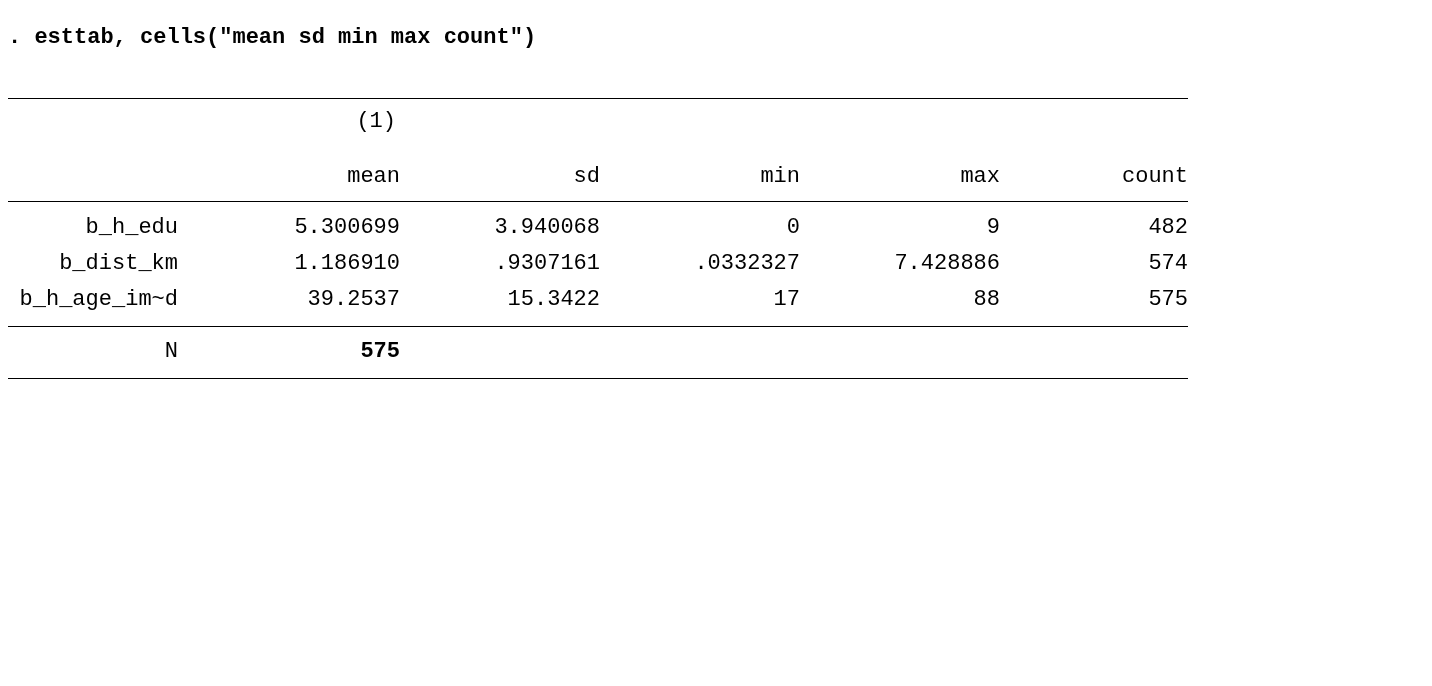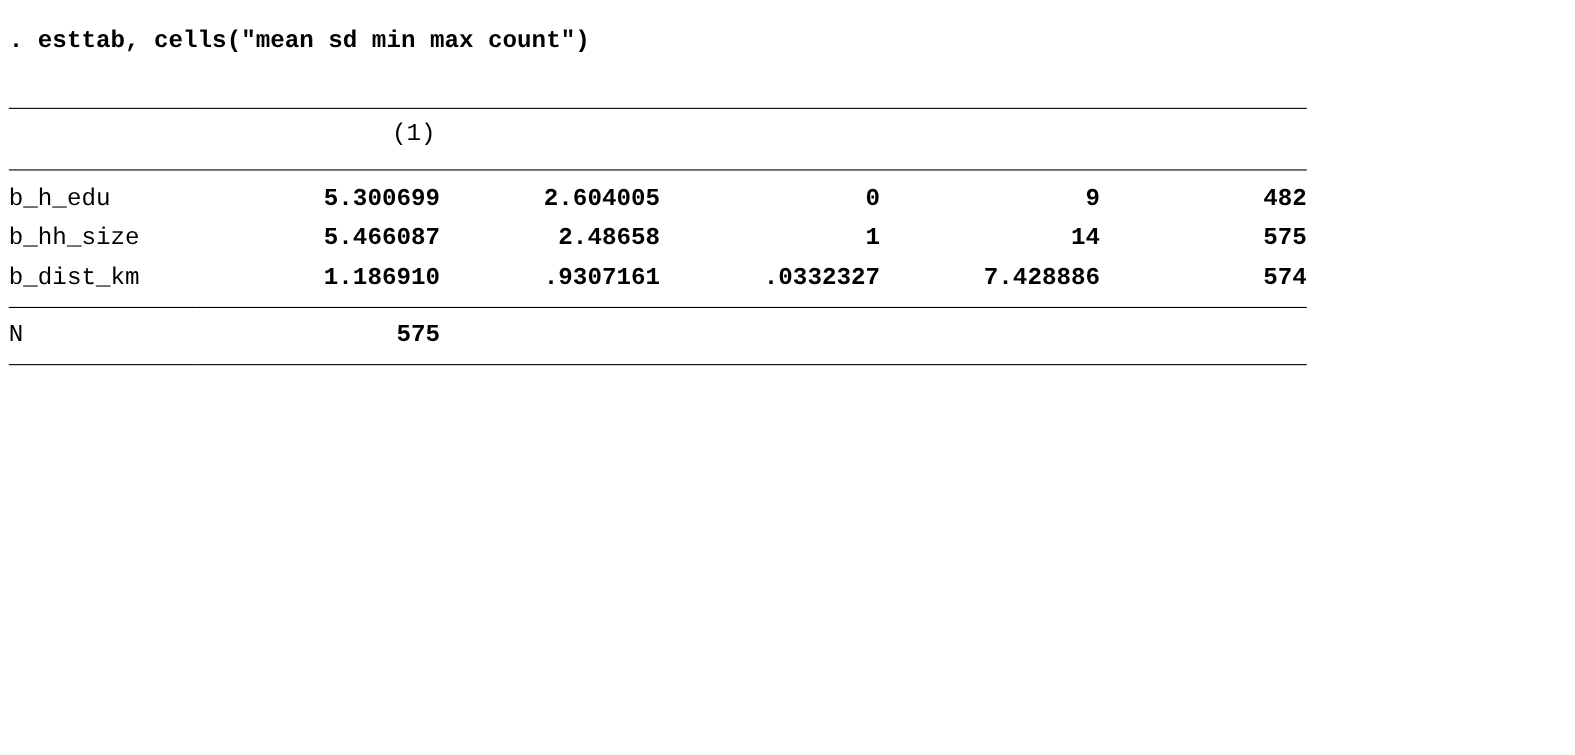--- a/index.html
+++ b/index.html
@@ -18,30 +18,30 @@
     }
     table {
       border-collapse: collapse;
       width: 1180px;
     }
     td {
       padding: 2px 0;
       vertical-align: baseline;
       white-space: pre;
     }
-    .col-var   { width: 170px; text-align: left; }
+    .col-var   { width: 170px; text-align: right; }
     .col-mean  { width: 222px; text-align: right; }
     .col-sd    { width: 200px; text-align: right; }
     .col-min   { width: 200px; text-align: right; }
     .col-max   { width: 200px; text-align: right; }
     .col-count { width: 188px; text-align: right; }
     .rule td { border-top: 1px solid #000; height: 0; padding: 0; line-height: 0; }
     .modelrow td { padding: 10px 0 20px 0; font-weight: normal; }
     .colhdr td { padding: 10px 0 12px 0; font-weight: normal; }
-    .datarow td { font-weight: bold; line-height: 1.45; }
+    .datarow td { font-weight: normal; line-height: 1.45; }
     .datarow td.col-var { font-weight: normal; }
     .nrow td { padding: 12px 0 14px 0; }
     .nrow td.col-mean { font-weight: bold; }
     .gap2 td { height: 8px; padding:0; }
     .pd { padding-right: 4px; display:inline-block; }
   </style>
 </head>
 <body>
 
 <div class="cmd">. esttab, cells("mean sd min max count")</div>
@@ -52,50 +52,58 @@
         <td colspan="6"></td>
       </tr>
   <tr class="modelrow">
     <td class="col-var"></td>
     <td class="col-mean"><span class="pd">(1)</span></td>
     <td class="col-sd"></td>
         <td class="col-min"></td>
         <td class="col-max"></td>
         <td class="col-count"></td>
   </tr>
+  <tr class="colhdr">
+    <td class="col-var"></td>
+    <td class="col-mean">mean</td>
+    <td class="col-sd">sd</td>
+    <td class="col-min">min</td>
+    <td class="col-max">max</td>
+    <td class="col-count">count</td>
+  </tr>
   <tr class="rule">
         <td colspan="6"></td>
       </tr>
   <tr class="gap2">
         <td colspan="6"></td>
       </tr>
 
   <tr class="datarow">
     <td class="col-var">b_h_edu</td>
     <td class="col-mean">5.300699</td>
-    <td class="col-sd">2.604005</td>
+    <td class="col-sd">3.940068</td>
     <td class="col-min">0</td>
     <td class="col-max">9</td>
     <td class="col-count">482</td>
-  </tr>
-  <tr class="datarow">
-    <td class="col-var">b_hh_size</td>
-    <td class="col-mean">5.466087</td>
-    <td class="col-sd">2.48658</td>
-    <td class="col-min">1</td>
-    <td class="col-max">14</td>
-    <td class="col-count">575</td>
   </tr>
   <tr class="datarow">
     <td class="col-var">b_dist_km</td>
     <td class="col-mean">1.186910</td>
     <td class="col-sd">.9307161</td>
     <td class="col-min">.0332327</td>
     <td class="col-max">7.428886</td>
     <td class="col-count">574</td>
+  </tr>
+  <tr class="datarow">
+    <td class="col-var">b_h_age_im~d</td>
+    <td class="col-mean">39.2537</td>
+    <td class="col-sd">15.3422</td>
+    <td class="col-min">17</td>
+    <td class="col-max">88</td>
+    <td class="col-count">575</td>
   </tr>
 
   <tr class="gap2">
         <td colspan="6"></td>
       </tr>
   <tr class="rule">
         <td colspan="6"></td>
       </tr>
   <tr class="nrow">
     <td class="col-var">N</td>

